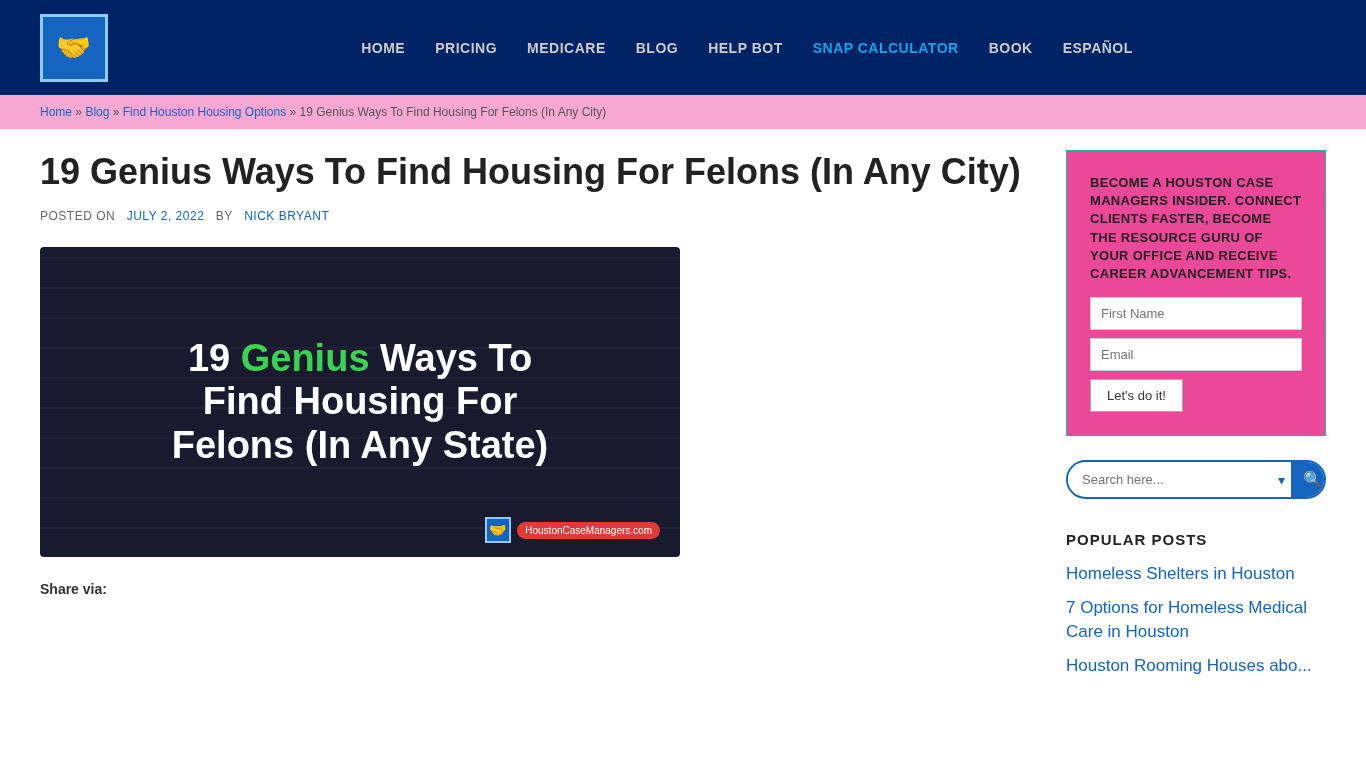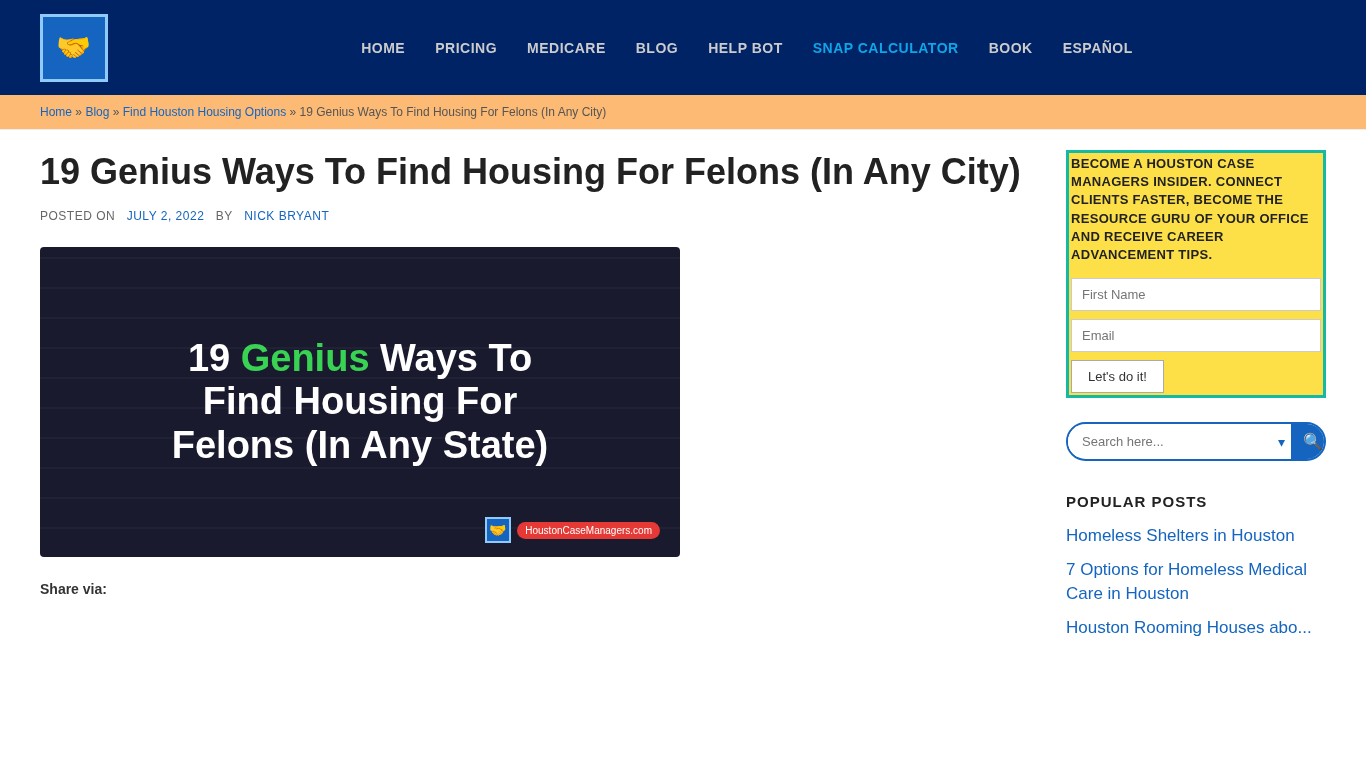--- a/index.html
+++ b/index.html
@@ -49,21 +49,21 @@
       text-decoration: none;
       font-size: 14px;
       font-weight: 700;
       letter-spacing: 0.5px;
       text-transform: uppercase;
     }
     nav a.snap { color: #0ea5e9; }
 
     
     .breadcrumb {
-      background: #fdba74;
+      background: #f9a8d4;
       padding: 10px 40px;
       font-size: 12px;
       color: #555;
       border-bottom: 1px solid #eee;
     }
     .breadcrumb a { color: #1565c0; text-decoration: none; }
     .breadcrumb span { color: #555; }
 
     
     .page-wrapper {
@@ -171,23 +171,23 @@
 
     
     .sidebar {
       width: 260px;
       flex-shrink: 0;
     }
     .sidebar-section {
       margin-bottom: 32px;
     }
     .sidebar-cta {
-      background: #fde047;
-      border: 3px solid #14b8a6;
-      padding: 2px;
+      background: #ec4899;
+      border: 1px solid #14b8a6;
+      padding: 23px;
       margin-bottom: 24px;
     }
     .sidebar-cta p {
       font-size: 13px;
       font-weight: 700;
       color: #222;
       text-transform: uppercase;
       letter-spacing: 0.3px;
       margin-bottom: 14px;
       line-height: 1.4;

